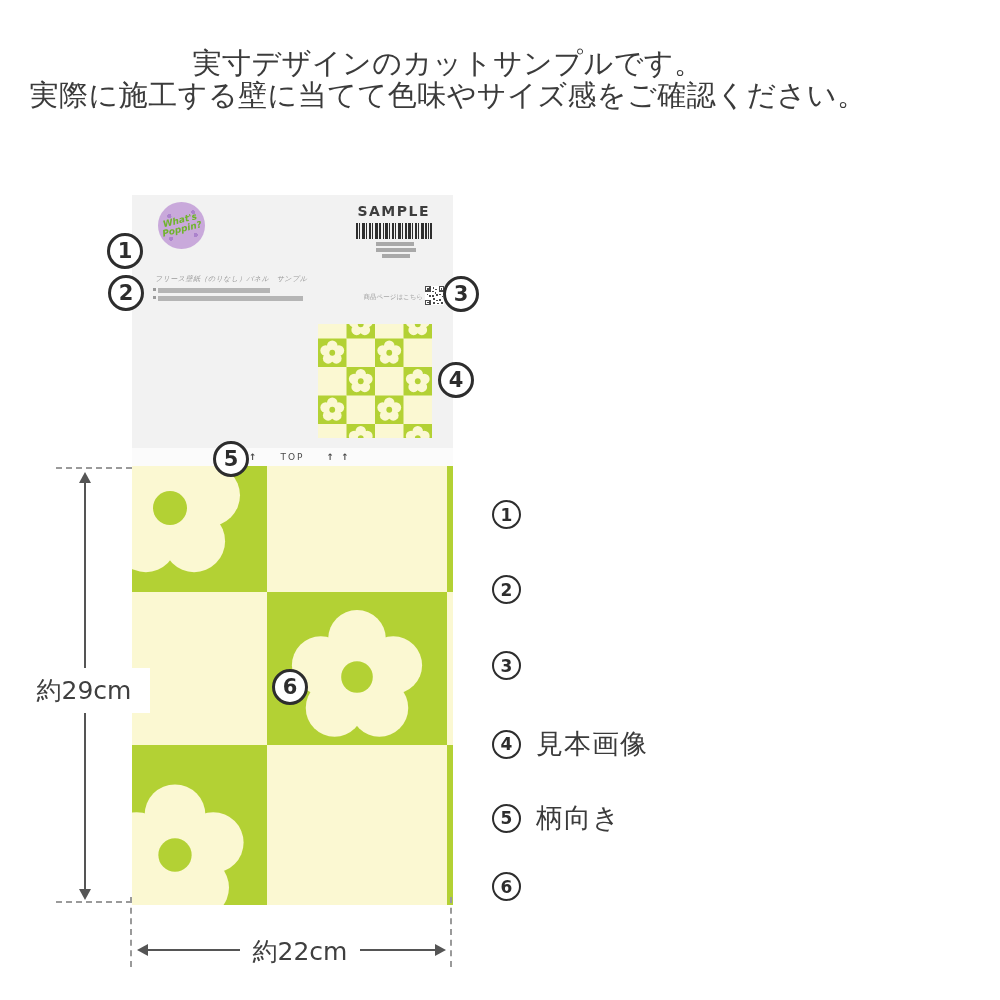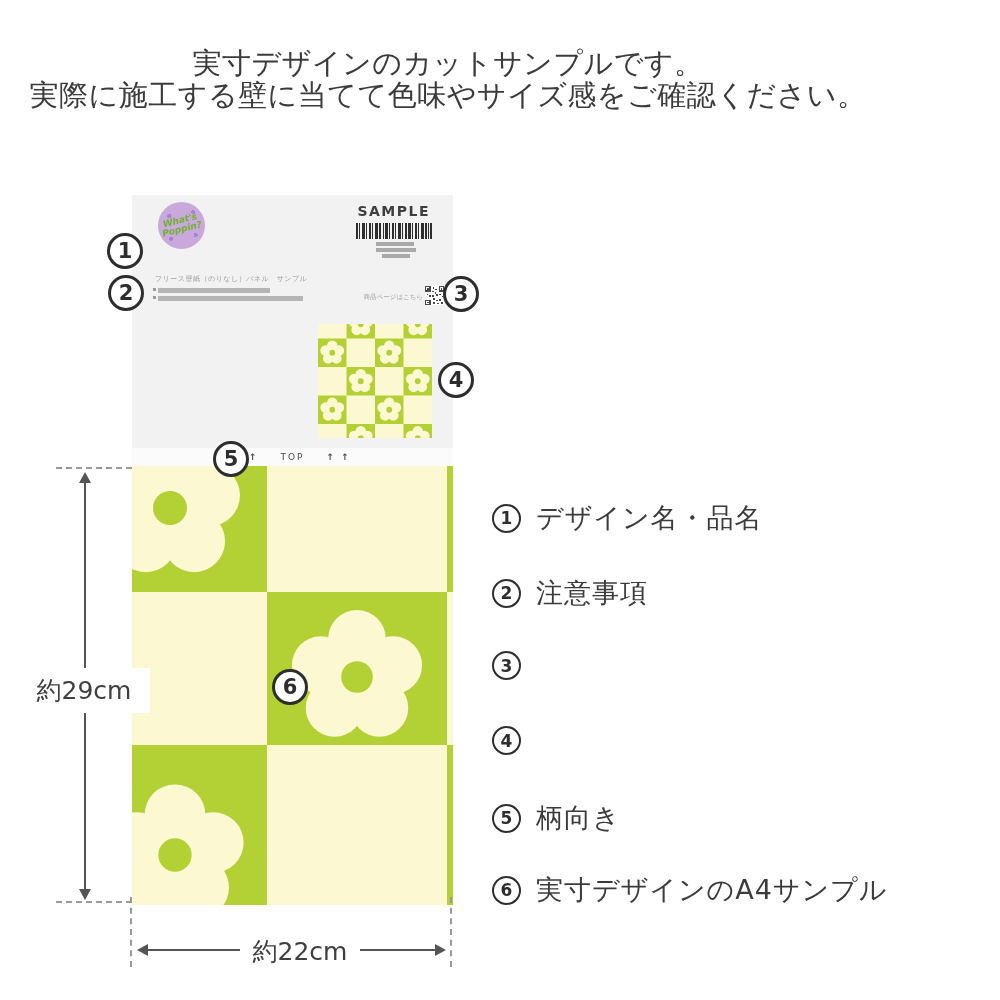--- a/index.html
+++ b/index.html
@@ -45,21 +45,21 @@
   #ub1{left:244px;top:47px;width:38px;}
   #ub2{left:244px;top:53px;width:40px;}
   #ub3{left:250px;top:59px;width:28px;}
 
   .product-title{
     position:absolute;left:23px;top:55px;width:290px;
     font-size:10px;font-weight:bold;color:#3a3a3a;letter-spacing:.5px;
   }
   .product-subtitle{
     position:absolute;left:23px;top:79px;width:290px;
-    font-size:7px;color:#9a9a9a;letter-spacing:.5px;
+    font-size:7px;color:#9a9a9a;letter-spacing:.5px;font-style:italic;
   }
   .note-line{position:absolute;background:var(--gray_bar);height:4.5px;}
   .note-dot{position:absolute;background:#9b9b9b;width:3px;height:3px;}
   #nd1{left:21px;top:93px;}  #nl1{left:26px;top:93px;width:112px;}
   #nd2{left:21px;top:101px;} #nl2{left:26px;top:101px;width:145px;}
 
   .qr-caption{
     position:absolute;left:180px;top:98px;width:111px;text-align:right;
     font-size:6.5px;color:#a0a0a0;
   }
@@ -258,39 +258,37 @@
 
 <div class="callout" style="left:107px;top:233px;">1</div>
 <div class="callout" style="left:108px;top:275px;">2</div>
 <div class="callout" style="left:443px;top:276px;">3</div>
 <div class="callout" style="left:438px;top:362px;">4</div>
 <div class="callout" style="left:213px;top:441px;">5</div>
 <div class="callout" style="left:272px;top:669px;">6</div>
 
 <div class="legend-row" style="top:500px;">
   <div class="legend-num">1</div>
-  <div class="legend-label">デザイン名・品名</div>
 </div>
 <div class="legend-row" style="top:575px;">
   <div class="legend-num">2</div>
-  <div class="legend-label">注意事項</div>
 </div>
 <div class="legend-row" style="top:651px;">
   <div class="legend-num">3</div>
 </div>
 <div class="legend-row" style="top:726px;">
   <div class="legend-num">4</div>
+  <div class="legend-label">見本画像</div>
 </div>
 <div class="legend-row" style="top:800px;">
   <div class="legend-num">5</div>
   <div class="legend-label">柄向き</div>
 </div>
 <div class="legend-row" style="top:872px;">
   <div class="legend-num">6</div>
-  <div class="legend-label">実寸デザインのA4サンプル</div>
 </div>
 
 <div class="dash-h" style="left:56px;top:467px;width:76px;"></div>
 <div class="dash-h" style="left:56px;top:901px;width:76px;"></div>
 <div class="dim-line-v" style="top:477px;height:418px;"></div>
 <div class="arr arr-up" style="left:79px;top:472px;"></div>
 <div class="arr arr-down" style="left:79px;top:889px;"></div>
 <div class="dim-label" id="height-label">約29cm</div>
 
 <div class="dash-v" style="left:130px;top:897px;height:70px;"></div>

